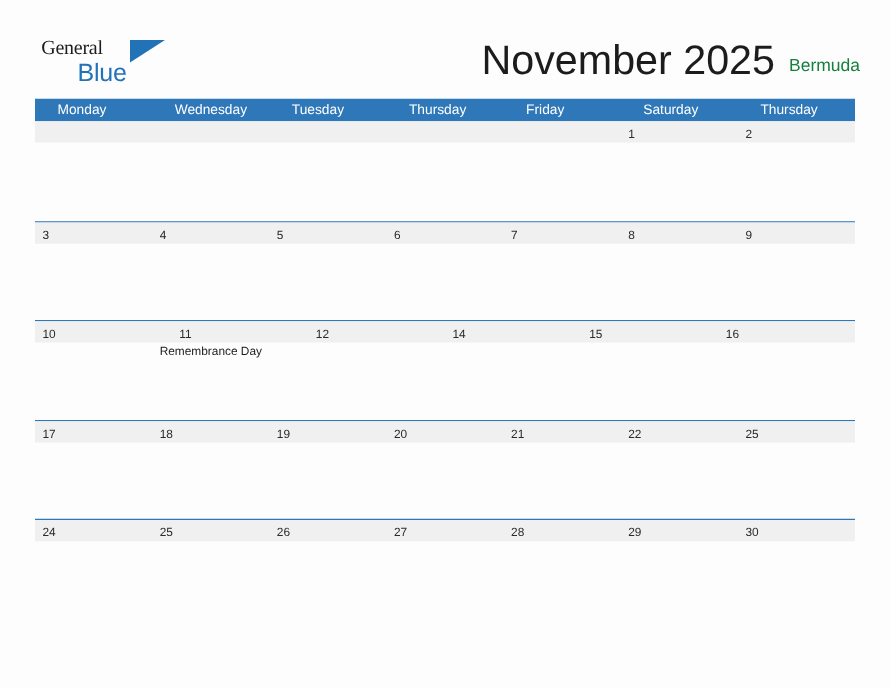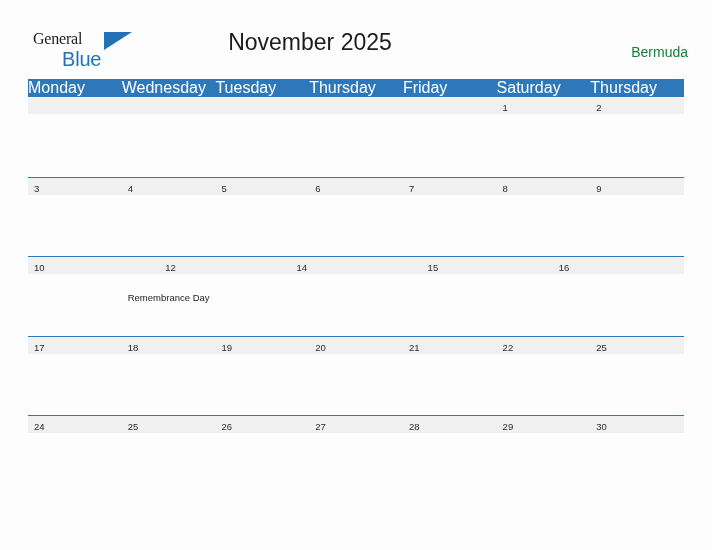--- a/index.html
+++ b/index.html
@@ -57,22 +57,22 @@
     height: 0;
     border-left: 28px solid #2272b8;
     border-bottom: 18px solid transparent;
   }
 
   .cal-title {
     position: absolute;
     left: 0;
     top: 29px;
     width: 620px;
-    text-align: center;
-    font-size: 23px;
+    text-align: right;
+    font-size: 33px;
     color: #1c1c1c;
     font-weight: normal;
     letter-spacing: 0px;
   }
 
   .cal-country {
     position: absolute;
     right: 24px;
     top: 44px;
     font-size: 14px;
@@ -88,23 +88,23 @@
   }
 
   .weekdays {
     display: flex;
     background: #2e77b8;
     height: 18px;
   }
   .weekday {
     flex: 1 1 0;
     color: #ffffff;
-    font-size: 16px;
+    font-size: 11px;
     line-height: 18px;
-    padding-left: 0;
+    padding-left: 18px;
     box-sizing: border-box;
     white-space: nowrap;
   }
 
   .week {
     border-top: 1.5px solid #2e77b8;
     height: 79.5px;
     box-sizing: border-box;
     position: relative;
   }
@@ -112,21 +112,20 @@
     border-top: none;
   }
   .week .daterow {
     display: flex;
     background: #f0f0f0;
     height: 17px;
   }
   .week .eventrow {
     display: flex;
     height: 62px;
-    margin-top: 16px;
   }
   .daycell {
     flex: 1 1 0;
     box-sizing: border-box;
     padding-left: 6px;
   }
   .daynum {
     font-size: 9.5px;
     line-height: 17px;
     color: #2b2b2b;
@@ -208,20 +207,21 @@
           <div class="evcell"></div>
           <div class="evcell"></div>
           <div class="evcell"></div>
           <div class="evcell"></div>
           <div class="evcell"></div>
         </div>
       </div>
       <div class="week">
         <div class="daterow">
           <div class="daycell"><span class="daynum">10</span></div>
+          <div class="daycell"><span class="daynum">11</span></div>
           <div class="daycell"><span class="daynum">12</span></div>
           <div class="daycell"><span class="daynum">14</span></div>
           <div class="daycell"><span class="daynum">15</span></div>
           <div class="daycell"><span class="daynum">16</span></div>
         </div>
         <div class="eventrow">
           <div class="evcell"></div>
           <div class="evcell">
             <div class="event">Remembrance Day</div>
           </div>

